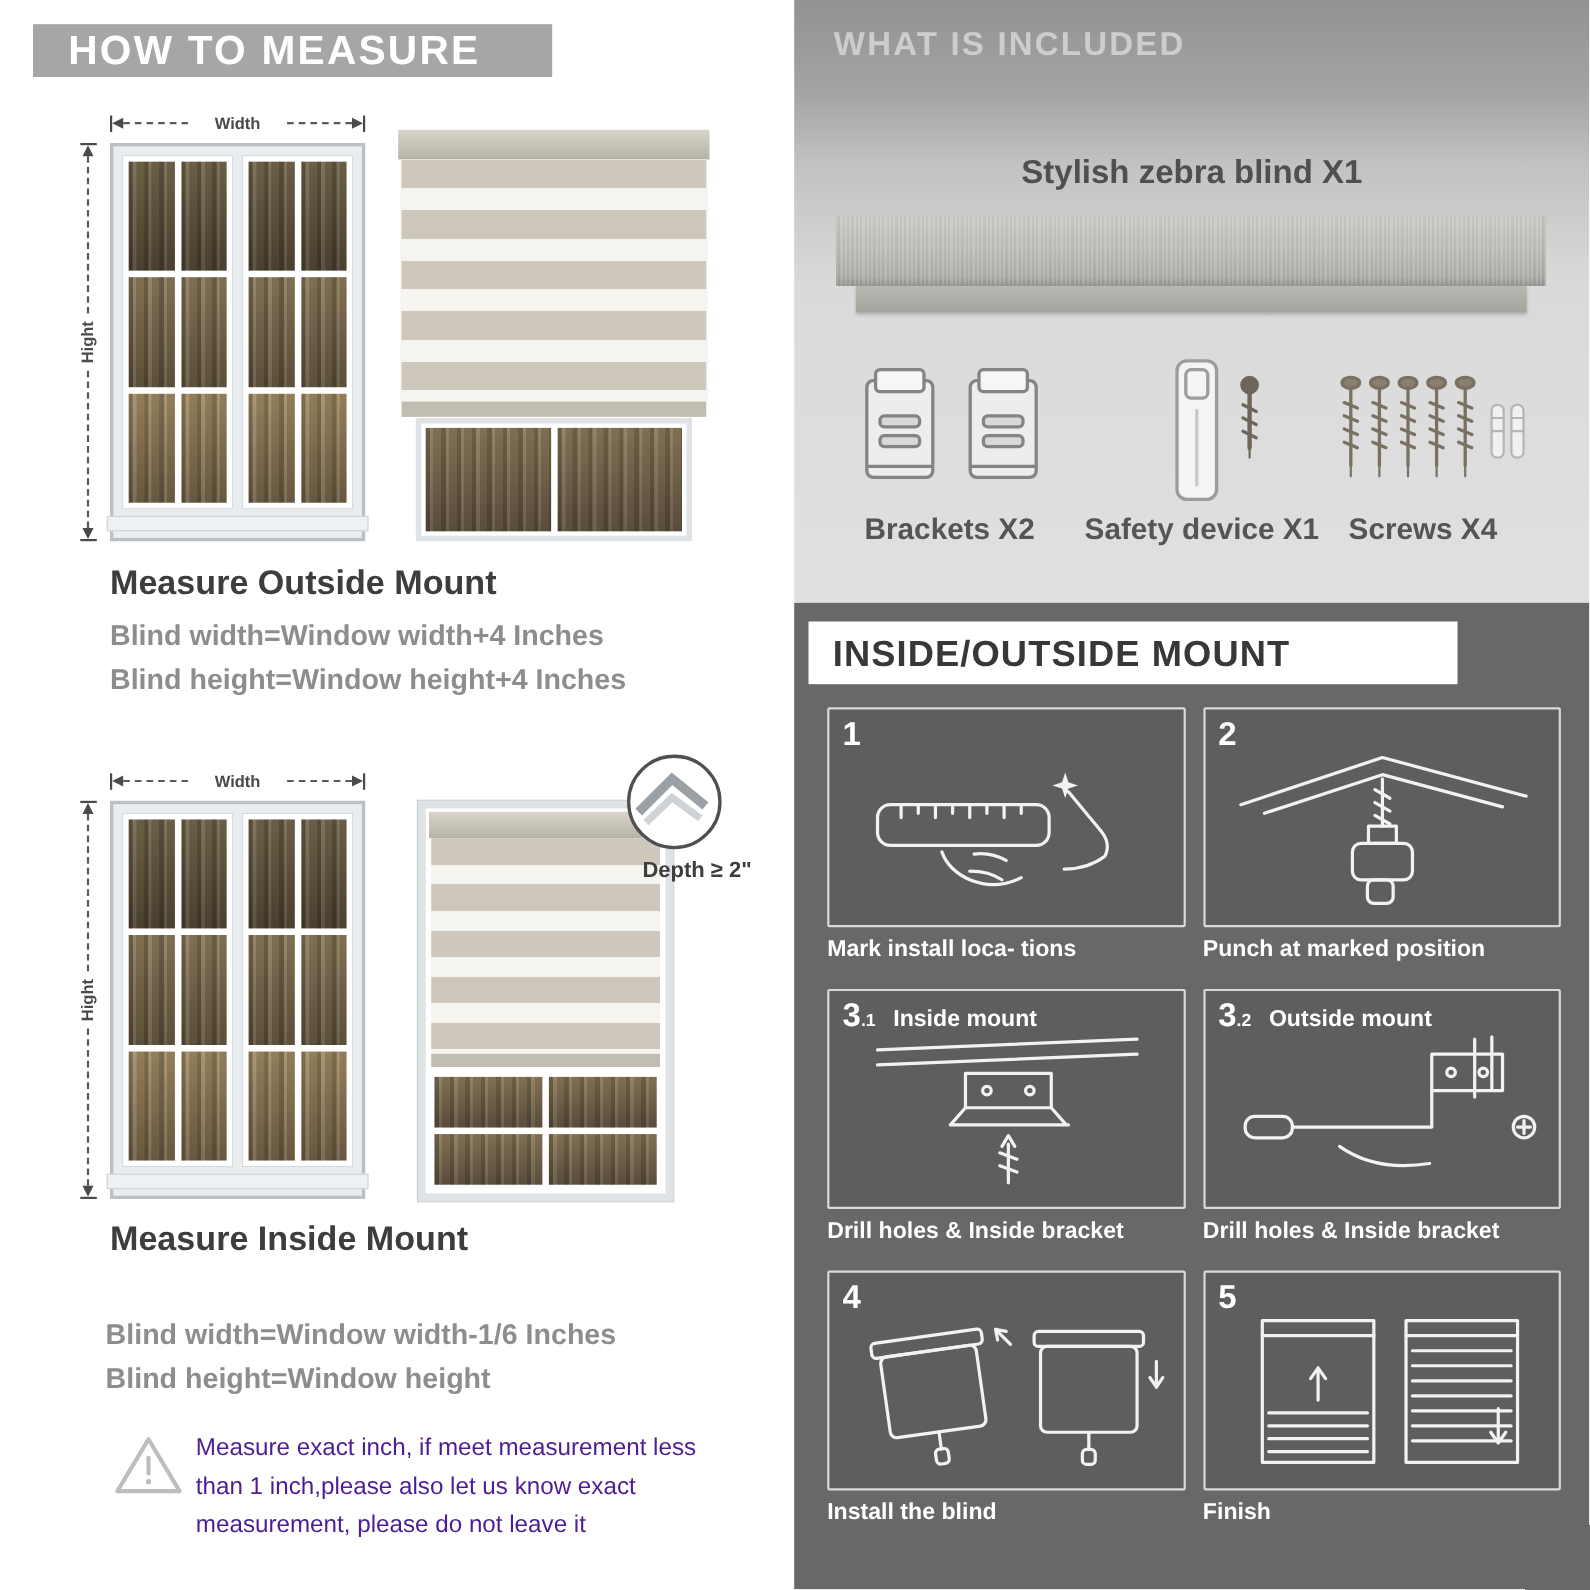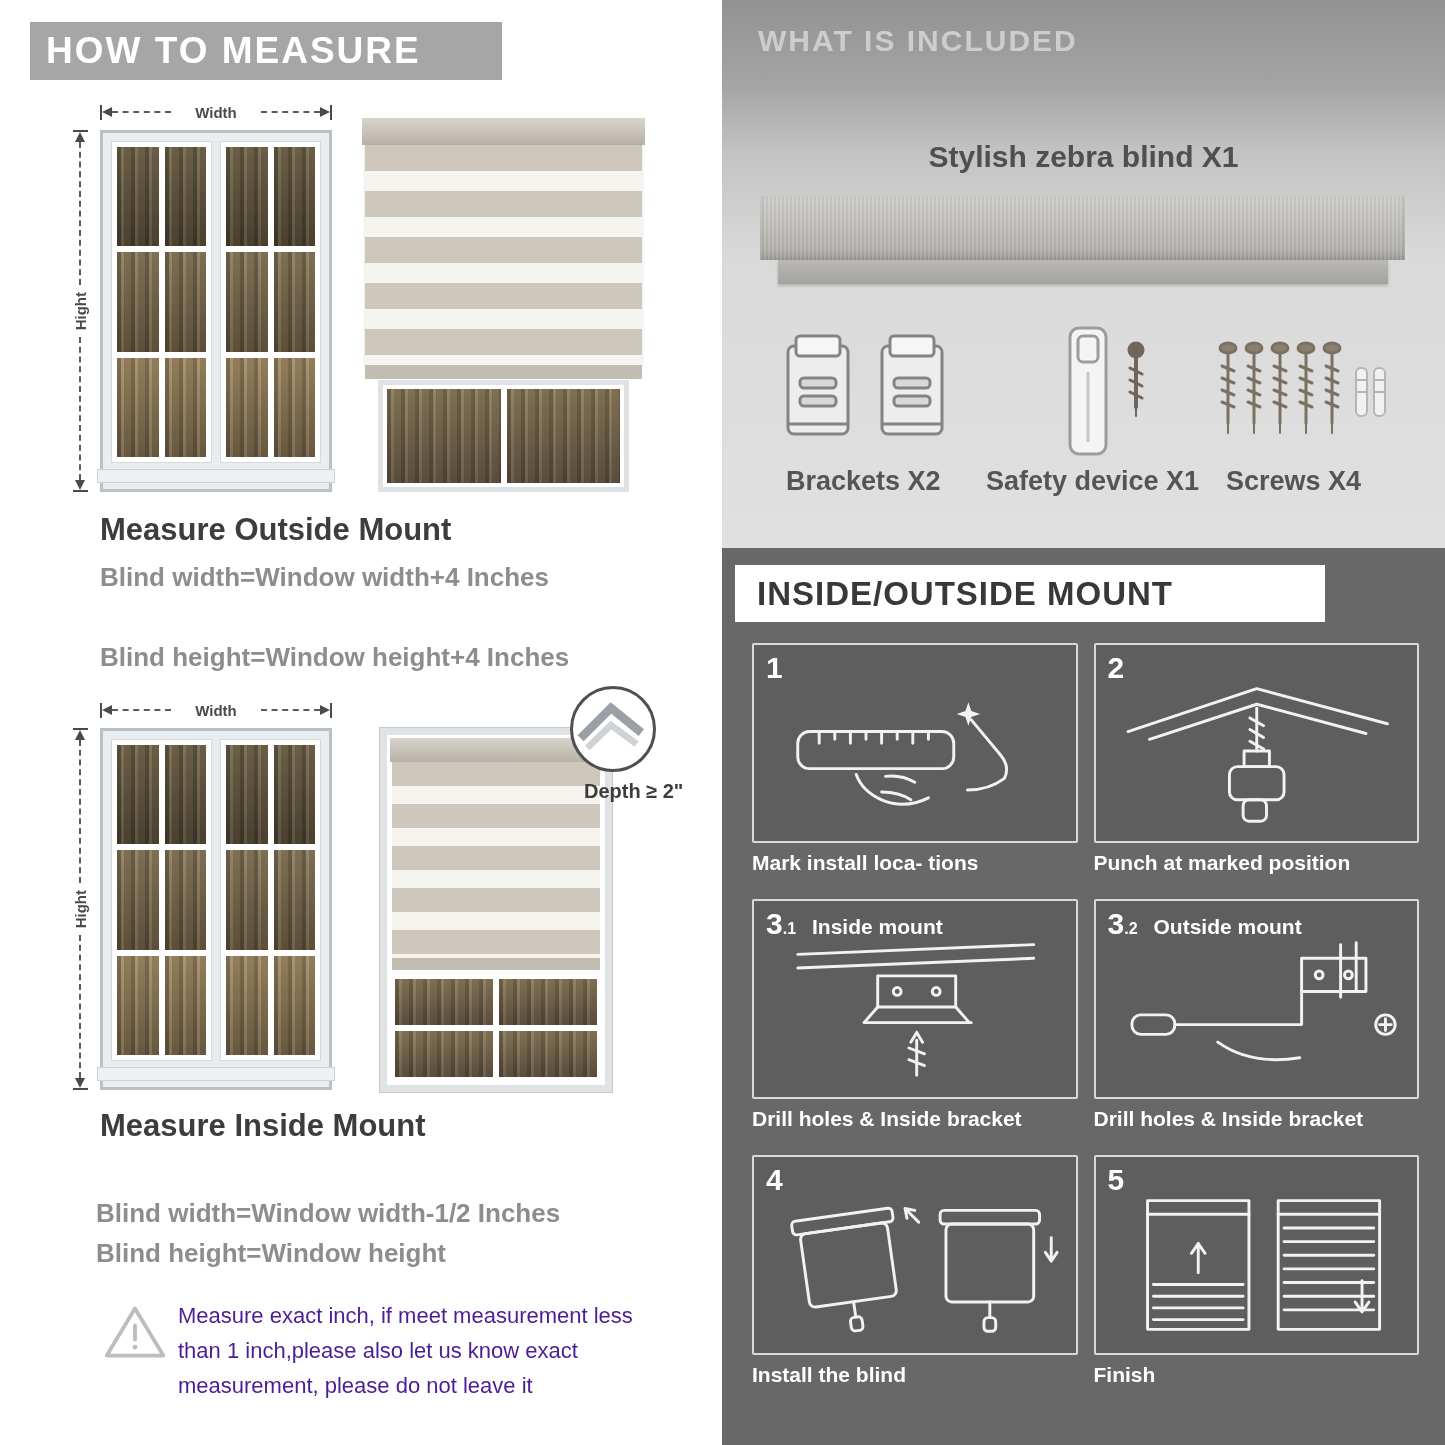--- a/index.html
+++ b/index.html
@@ -1,23 +1,23 @@
 <!DOCTYPE html>
 <html><head>
 <meta charset="utf-8">
 <style>
   html,body{margin:0;padding:0;background:#ffffff;}
   .page{position:relative;width:1445px;height:1445px;background:#fff;
         font-family:"Liberation Sans","DejaVu Sans",sans-serif;overflow:hidden;}
 
   
   .left-col{position:absolute;left:0;top:0;width:712px;height:1445px;background:#fff;}
-  .gray-banner{position:absolute;left:30px;top:22px;width:472px;height:58px;background:#a6a6a6;
+  .gray-banner{position:absolute;left:30px;top:22px;width:472px;height:48px;background:#a6a6a6;
     color:#fff;font-size:37px;font-weight:bold;letter-spacing:2px;display:flex;align-items:center;
-    padding-left:16px;box-sizing:border-box;}
+    padding-left:32px;box-sizing:border-box;}
 
   
   .dim{position:absolute;display:flex;align-items:center;color:#4a4a4a;font-size:15px;font-weight:bold;}
   .dim-h{height:18px;}
   .dim-v{flex-direction:column;width:20px;}
   .dash{flex:1;border-top:2px dashed #5a5a5a;height:0;}
   .dash-v{flex:1;border-left:2px dashed #5a5a5a;width:0;border-top:none;}
   .tick{width:2px;height:15px;background:#4a4a4a;}
   .tick-h{width:15px;height:2px;background:#4a4a4a;}
   .ah{width:0;height:0;}
@@ -171,21 +171,21 @@
             <i class="pane"></i>
         </div>
       </div>
       <div class="cassette"></div>
       <div class="zebra-body"></div>
       <div class="bottom-rail"></div>
     </div>
 
     <h2 class="h-title" style="left:100px;top:512px;">Measure Outside Mount</h2>
     <p class="gline" style="left:100px;top:562px;">Blind width=Window width+4 Inches</p>
-    <p class="gline" style="left:100px;top:602px;margin-top:40px;">Blind height=Window height+4 Inches</p>
+    <p class="gline" style="left:100px;top:602px;">Blind height=Window height+4 Inches</p>
 
     <div class="dim dim-h" style="left:100px;top:701px;width:232px;">
       <span class="tick"></span>
       <span class="ah ah-l"></span>
       <span class="dash"></span>
       <span class="dim-label">Width</span>
       <span class="dash"></span>
       <span class="ah ah-r"></span>
       <span class="tick"></span>
     </div>
@@ -236,21 +236,21 @@
 
     <div class="depth-circle">
       <svg viewBox="0 0 78 78" width="74" height="74">
         <path d="M8,52 L40,20 L72,46" stroke="#9aa0a5" stroke-width="9" fill="none"></path>
         <path d="M15,62 L40,38 L67,58" stroke="#cfd3d6" stroke-width="7" fill="none"></path>
       </svg>
     </div>
     <div class="depth-label">Depth ≥ 2"</div>
 
     <h2 class="h-title" style="left:100px;top:1108px;">Measure Inside Mount</h2>
-    <p class="gline" style="left:96px;top:1198px;">Blind width=Window width-1/2 Inches</p>
+    <p class="gline" style="left:96px;top:1198px;">Blind width=Window width-1/6 Inches</p>
     <p class="gline" style="left:96px;top:1238px;">Blind height=Window height</p>
 
     <div class="warn-icon">
       <svg viewBox="0 0 70 62" width="66" height="60">
         <path d="M35,6 L65,56 H5 Z" fill="none" stroke="#bdbdbd" stroke-width="4" stroke-linejoin="round"></path>
         <path d="M35,24 v15" stroke="#bdbdbd" stroke-width="4" stroke-linecap="round"></path>
         <circle cx="35" cy="47" r="2.6" fill="#bdbdbd"></circle>
       </svg>
     </div>
     <p class="warn-text">Measure exact inch, if meet measurement less than 1 inch,please also let us know exact measurement, please do not leave it</p>

